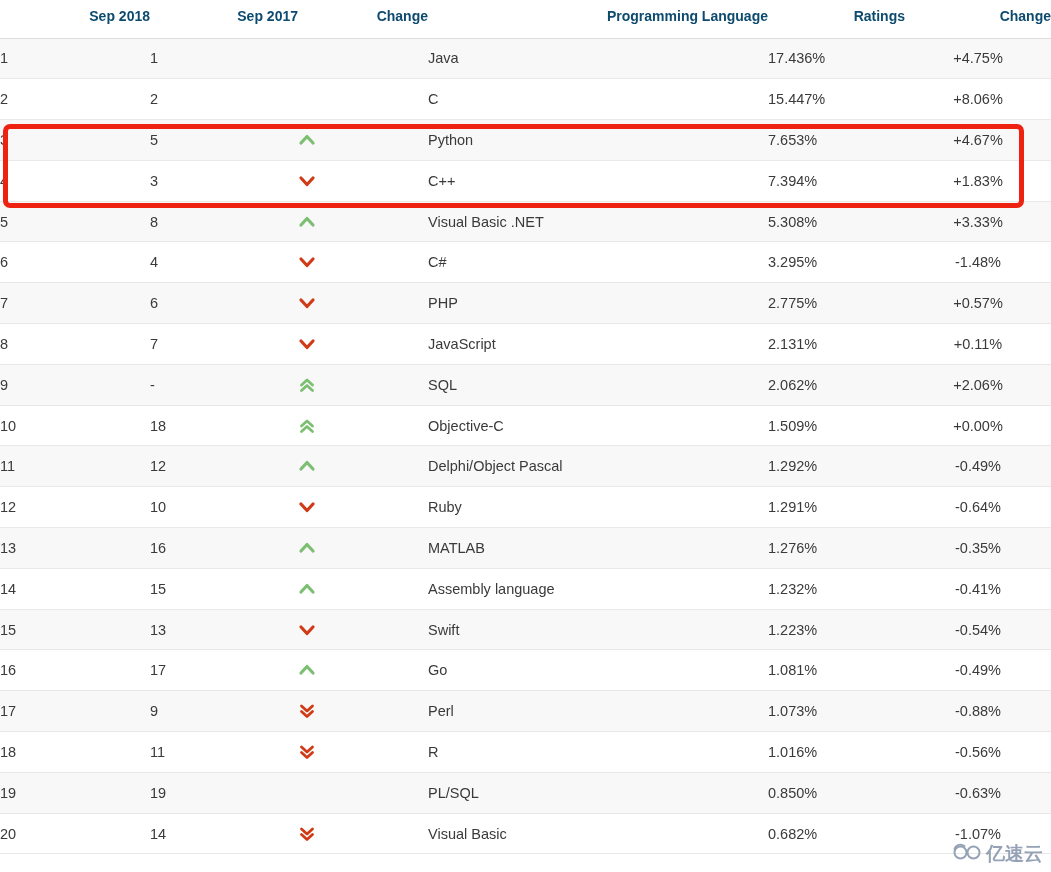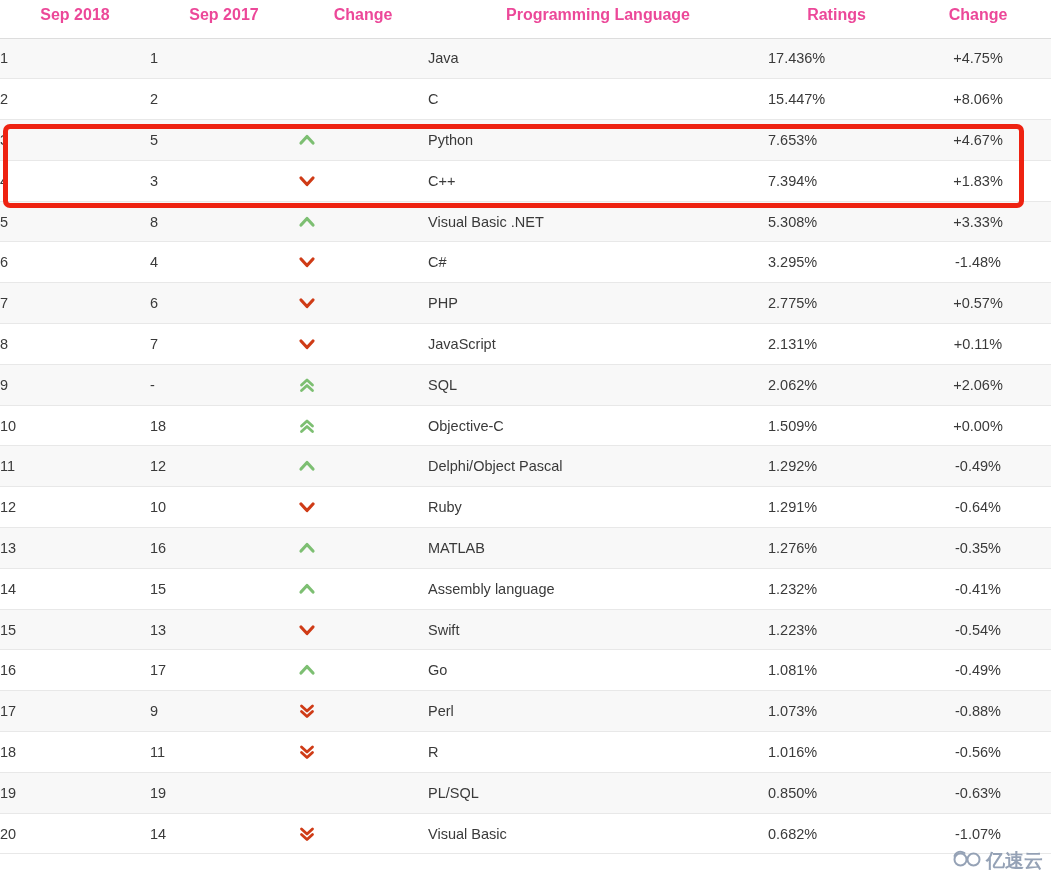--- a/index.html
+++ b/index.html
@@ -32,24 +32,24 @@
   }
 
   table.tiobe col.c-rank-new  { width: 150px; }
   table.tiobe col.c-rank-old  { width: 148px; }
   table.tiobe col.c-change    { width: 130px; }
   table.tiobe col.c-lang      { width: 340px; }
   table.tiobe col.c-ratings   { width: 137px; }
   table.tiobe col.c-delta     { width: 146px; }
 
   table.tiobe thead th {
-    text-align: center;
+    text-align: right;
     font-weight: bold;
-    font-size: 16px;
-    color: #ec4899;
+    font-size: 14px;
+    color: #0c4a6e;
     padding: 0 0 14px 0;
     border-bottom: 1px solid #dddddd;
     vertical-align: bottom;
     height: 38px;
   }
   th.h-rank-new  { padding-left: 20px; }
   th.h-rank-old  { padding-left: 2px; margin-left: 8px; }
   th.h-change    { padding-left: 18px; }
   th.h-lang      { padding-left: 1px; }
   th.h-ratings   { padding-left: 3px; }
@@ -96,21 +96,21 @@
     border: 5px solid #ee2211;
     border-radius: 7px;
     pointer-events: none;
     z-index: 5;
   }
 
   
   #watermark {
     position: absolute;
     right: 8px;
-    bottom: 1px;
+    bottom: 8px;
     display: flex;
     align-items: center;
     gap: 4px;
     z-index: 6;
     opacity: 0.92;
   }
   #watermark .wm-logo { display: block; }
   #watermark .wm-text {
     font-family: "DejaVu Sans", sans-serif;
     font-size: 19px;

